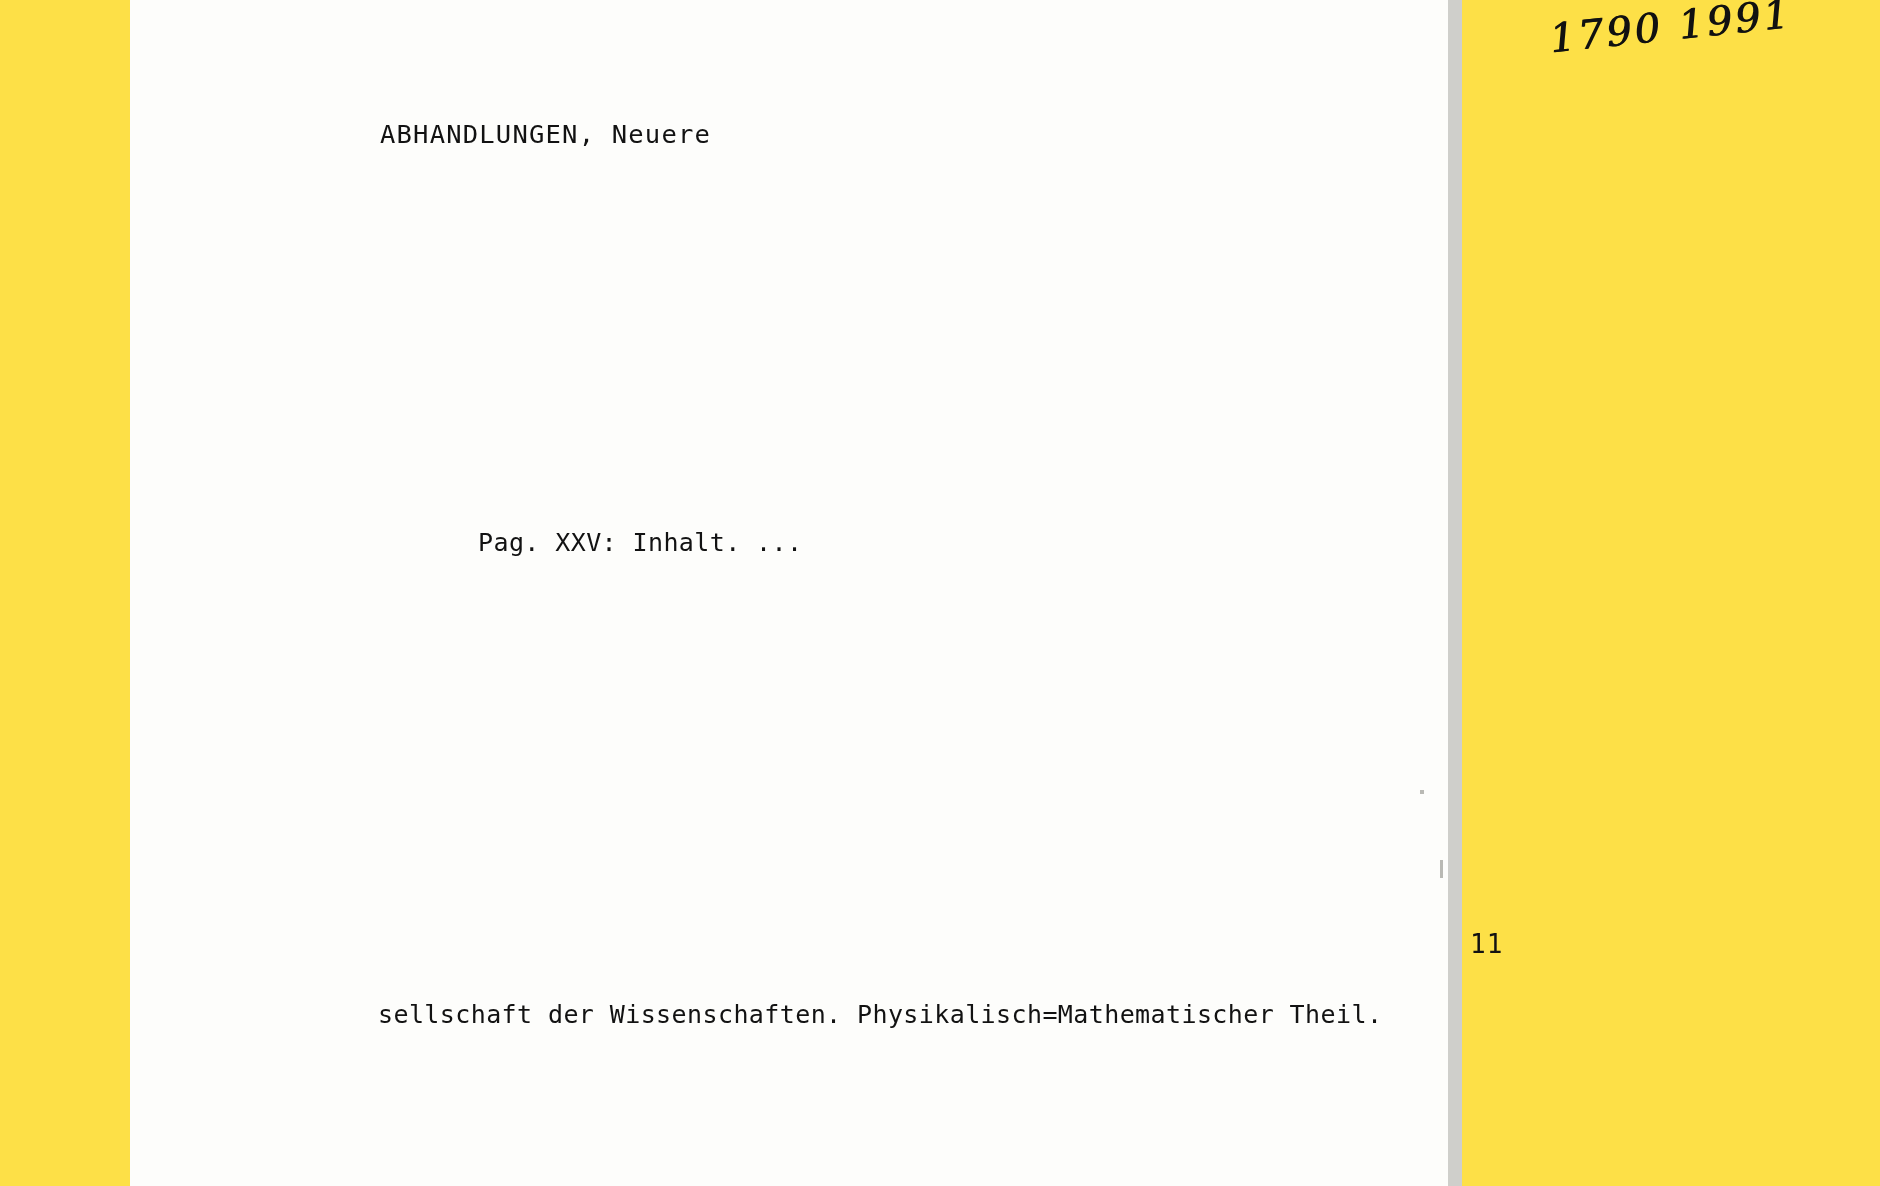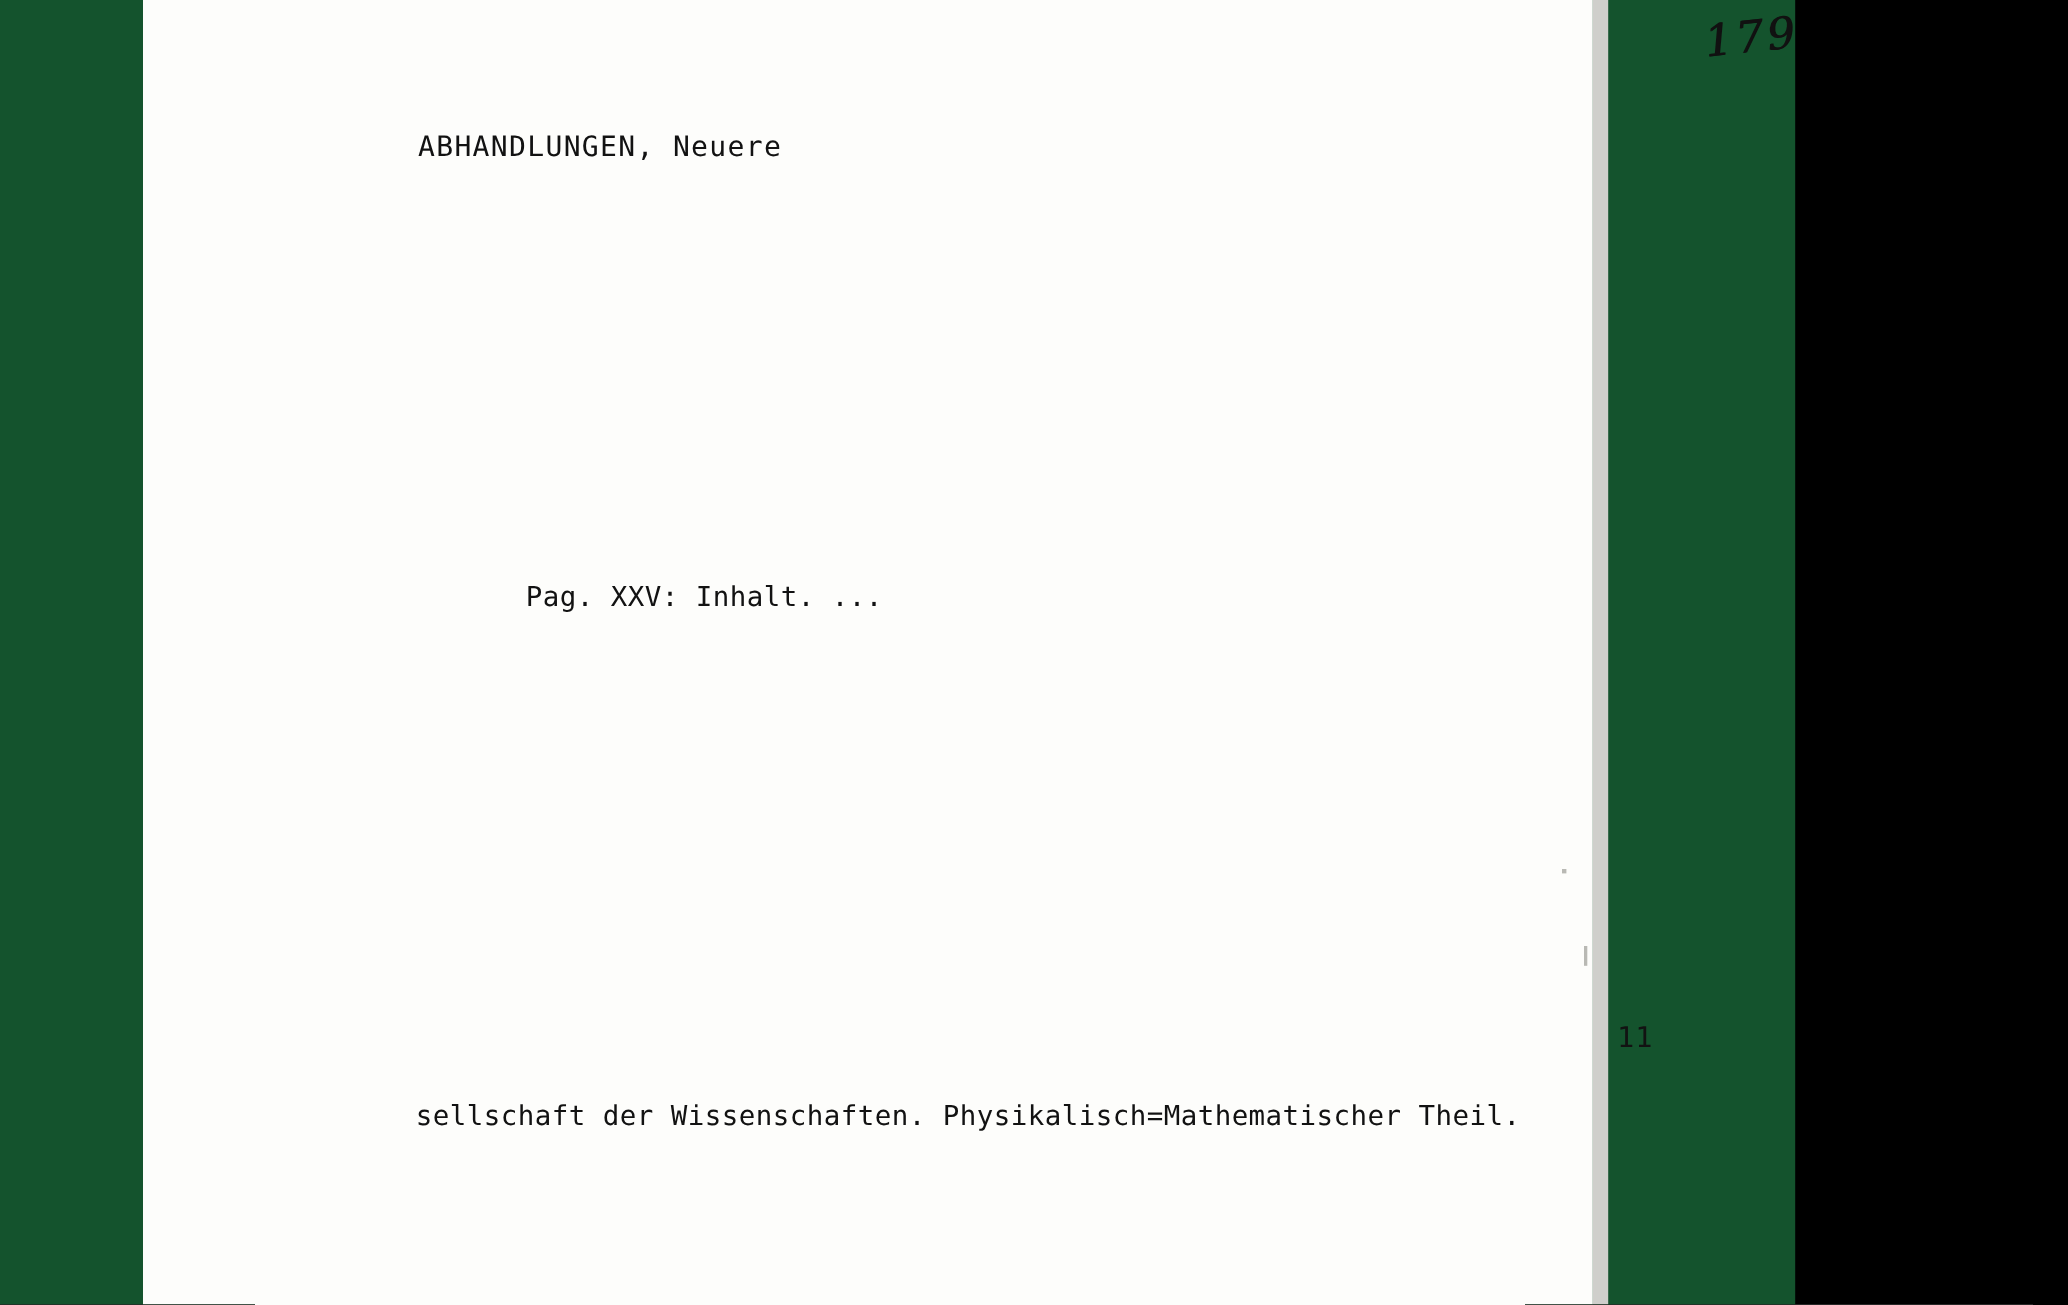--- a/index.html
+++ b/index.html
@@ -2,25 +2,24 @@
 <html><head>
 <meta charset="utf-8">
 <style>
   html, body {
     margin: 0;
     padding: 0;
     background: #000000;
   }
   #page {
     position: relative;
-    width: 1587px;
+    width: 1880px;
     height: 1186px;
-    background: #14532d;
+    background: #fde047;
     overflow: hidden;
-    padding-left: 45px;
   }
   .sheet {
     position: absolute;
     left: 130px;
     top: 0px;
     width: 1318px;
     height: 1186px;
     background: #fdfdfb;
   }
   .sheet-edge-right {

